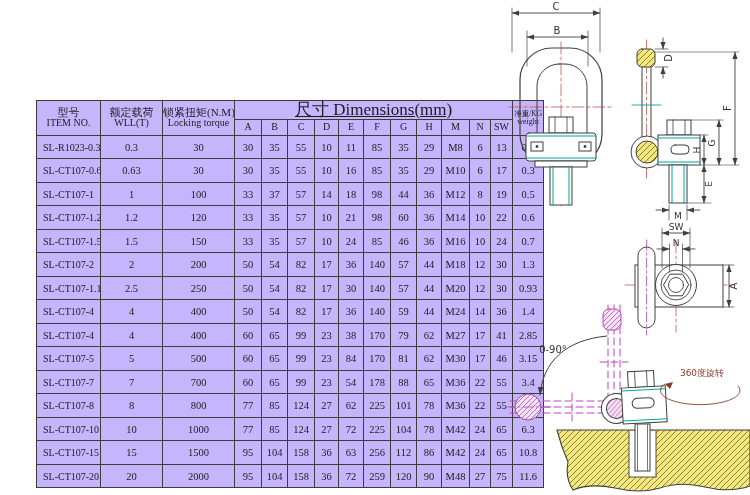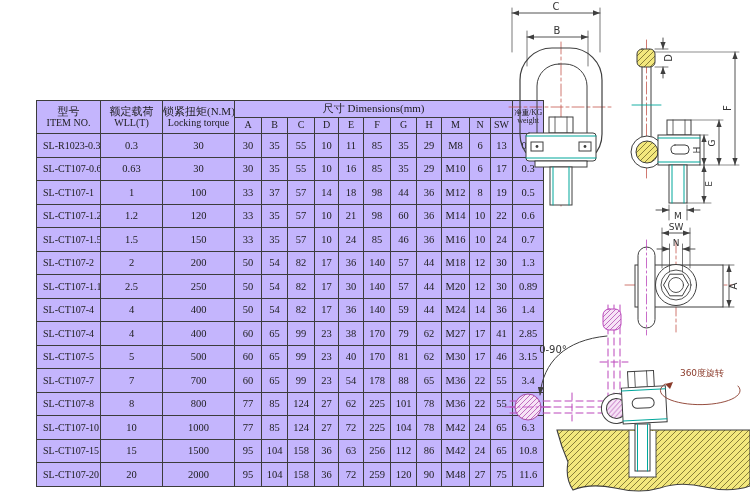--- a/index.html
+++ b/index.html
@@ -9,21 +9,21 @@
 
   
   table.spec{position:absolute;left:8px;top:100px;width:500px;border-collapse:collapse;
              table-layout:fixed;background:#c4b5fd;
              font-family:"Liberation Serif","DejaVu Serif",serif;margin-left:28px;}
   table.spec th,table.spec td{border:1px solid #3c3c3c;padding:0;text-align:center;
              font-weight:normal;color:#1c1c1c;overflow:hidden;white-space:nowrap;}
   table.spec thead th{line-height:1.05;}
   .hd-cn{font-size:11px;}
   .hd-en{font-size:10px;}
-  .hd-dims{font-size:11px;height:16px;}
+  .hd-dims{font-size:17px;height:16px;text-decoration:underline;}
   .hd-letter{font-size:10px;height:15px;}
   .hd-weight .hd-cn{font-size:7.5px;text-align:center;}
   .hd-weight .hd-en{font-size:8px;}
   table.spec tbody td{font-size:10.5px;height:22.5px;}
   table.spec tbody td.c-item{text-align:left;padding-left:6px;font-size:10px;}
 
   
   svg.draw{position:absolute;left:495px;top:0;}
   .dimtxt{font-family:"DejaVu Sans",sans-serif;font-size:10px;fill:#333;}
   .dimtxt-s{font-family:"DejaVu Sans",sans-serif;font-size:9px;fill:#333;}
@@ -197,21 +197,21 @@
           <td>54</td>
           <td>82</td>
           <td>17</td>
           <td>30</td>
           <td>140</td>
           <td>57</td>
           <td>44</td>
           <td>M20</td>
           <td>12</td>
           <td>30</td>
-          <td>0.89</td>
+          <td>0.93</td>
         </tr>
         <tr>
           <td class="c-item">SL-CT107-4</td>
           <td>4</td>
           <td>400</td>
           <td>50</td>
           <td>54</td>
           <td>82</td>
           <td>17</td>
           <td>36</td>
@@ -241,21 +241,21 @@
           <td>2.85</td>
         </tr>
         <tr>
           <td class="c-item">SL-CT107-5</td>
           <td>5</td>
           <td>500</td>
           <td>60</td>
           <td>65</td>
           <td>99</td>
           <td>23</td>
-          <td>40</td>
+          <td>84</td>
           <td>170</td>
           <td>81</td>
           <td>62</td>
           <td>M30</td>
           <td>17</td>
           <td>46</td>
           <td>3.15</td>
         </tr>
         <tr>
           <td class="c-item">SL-CT107-7</td>

